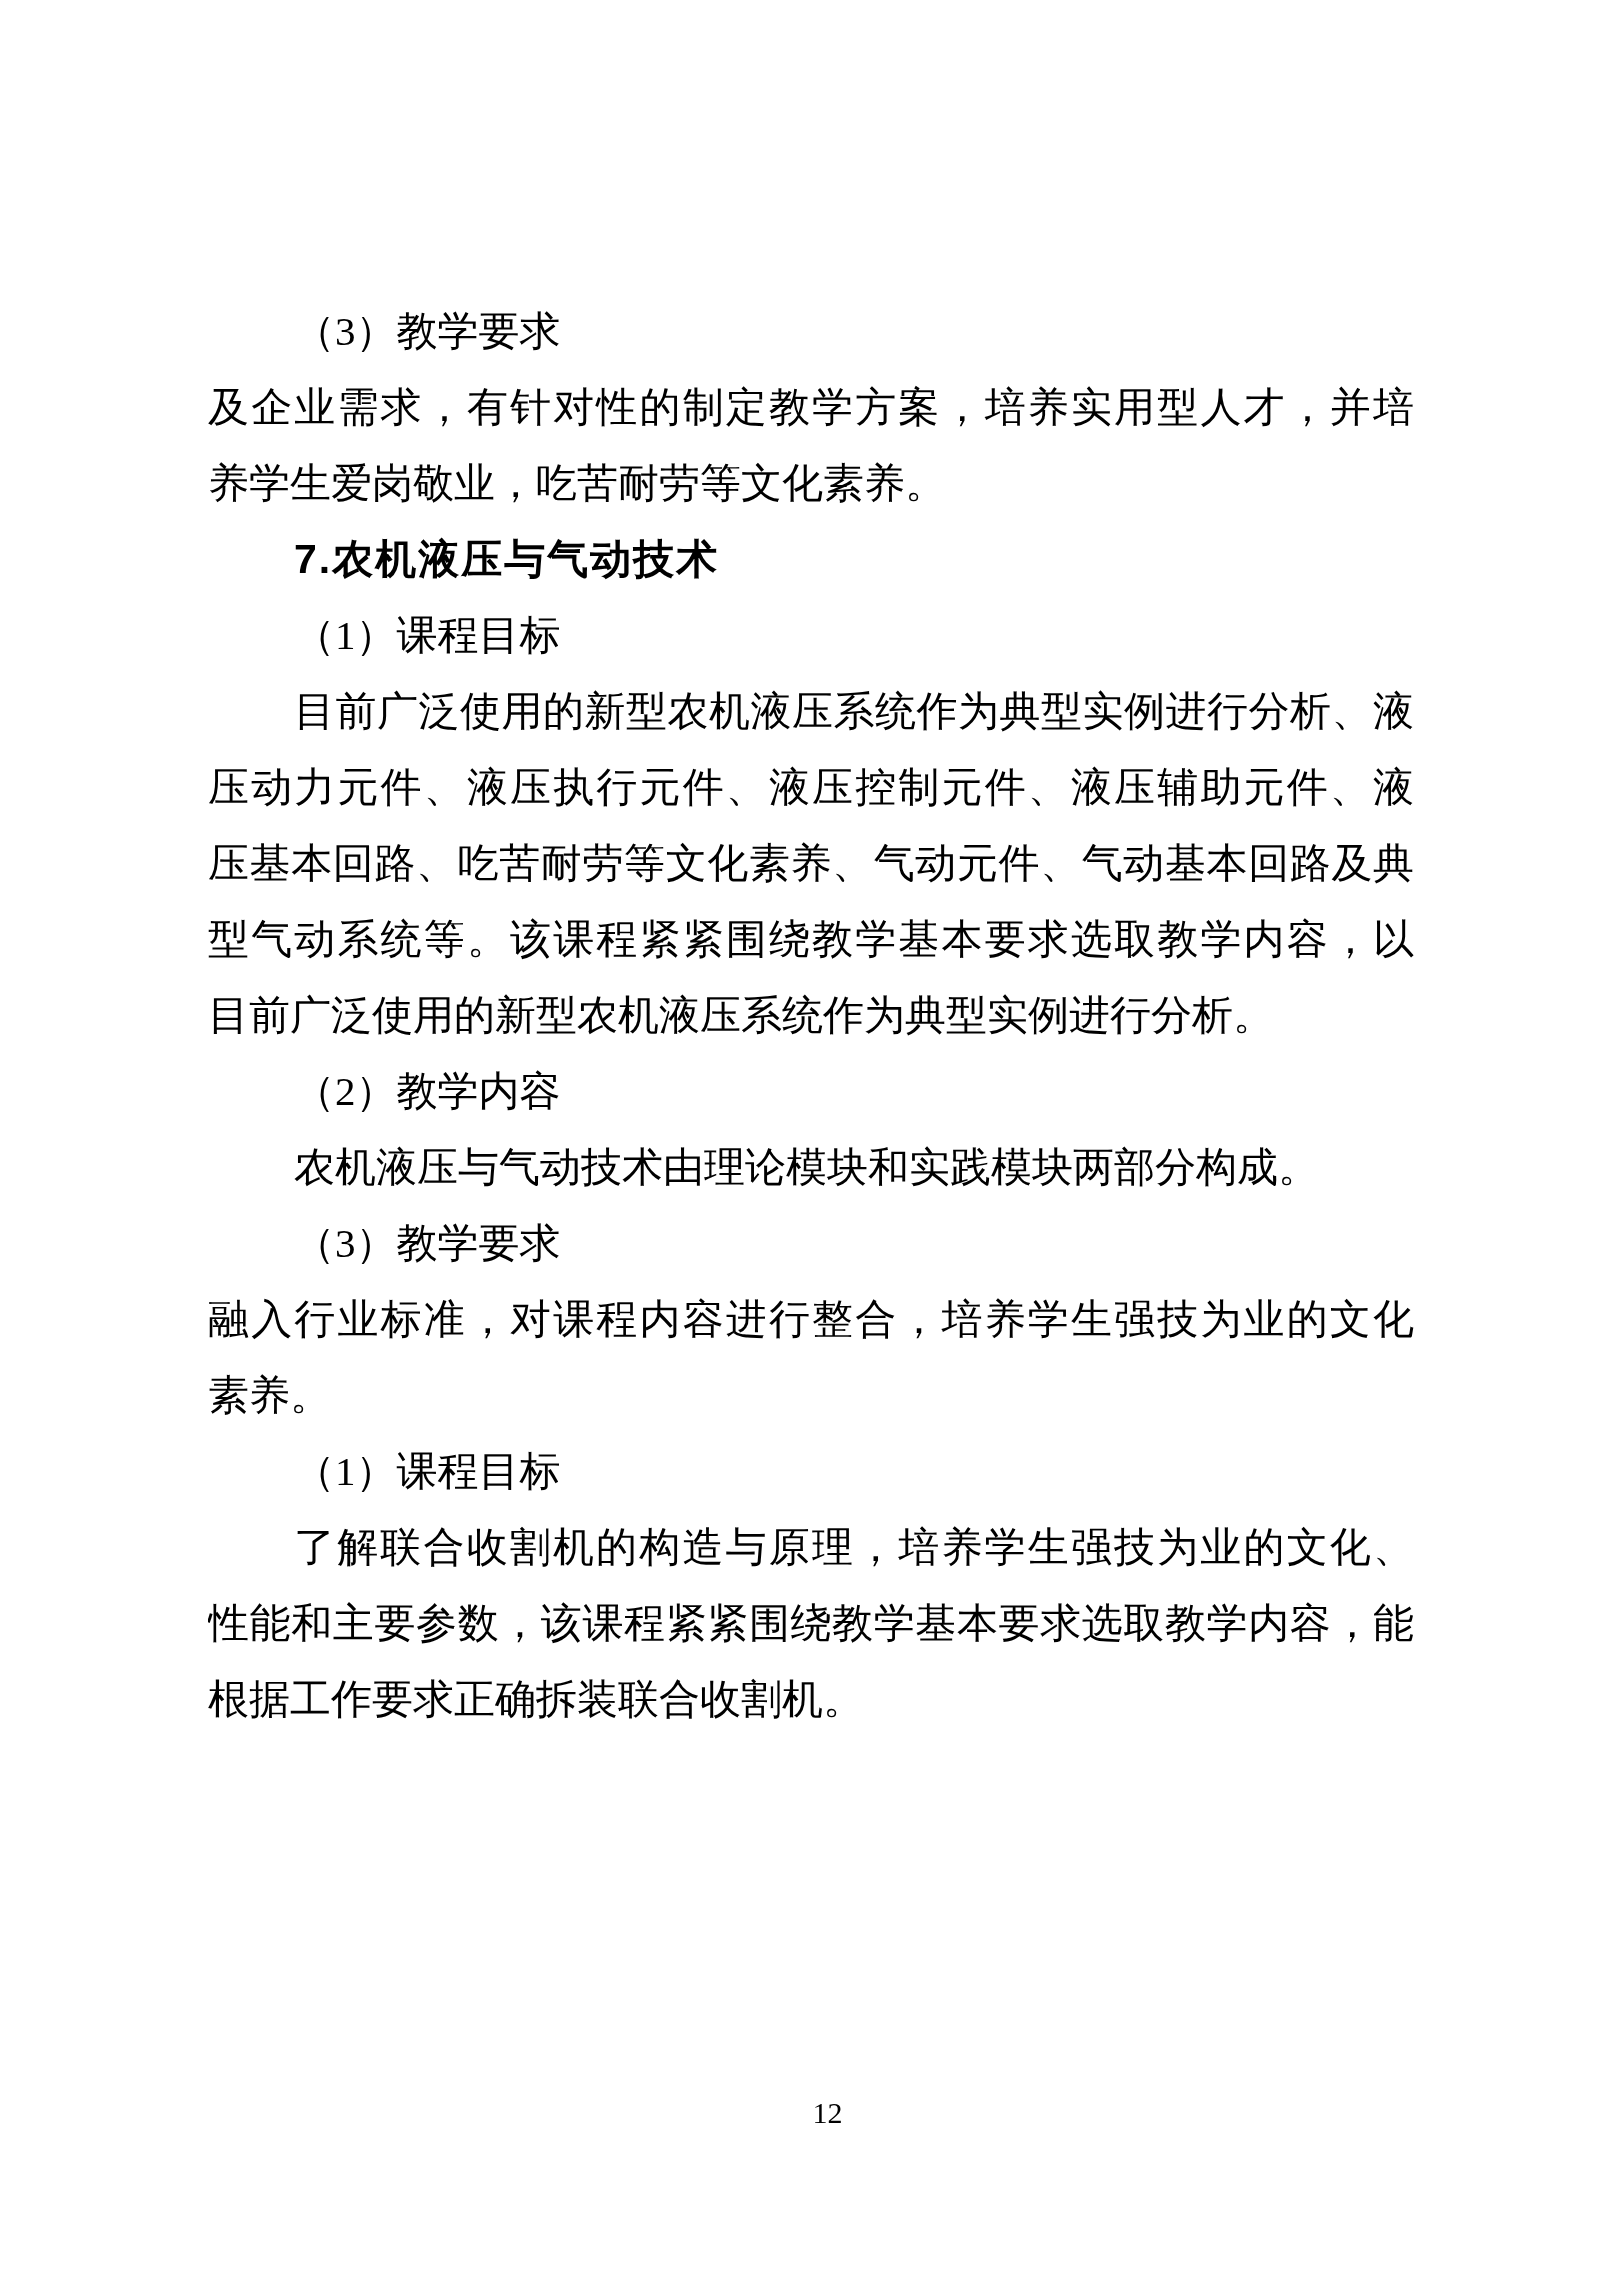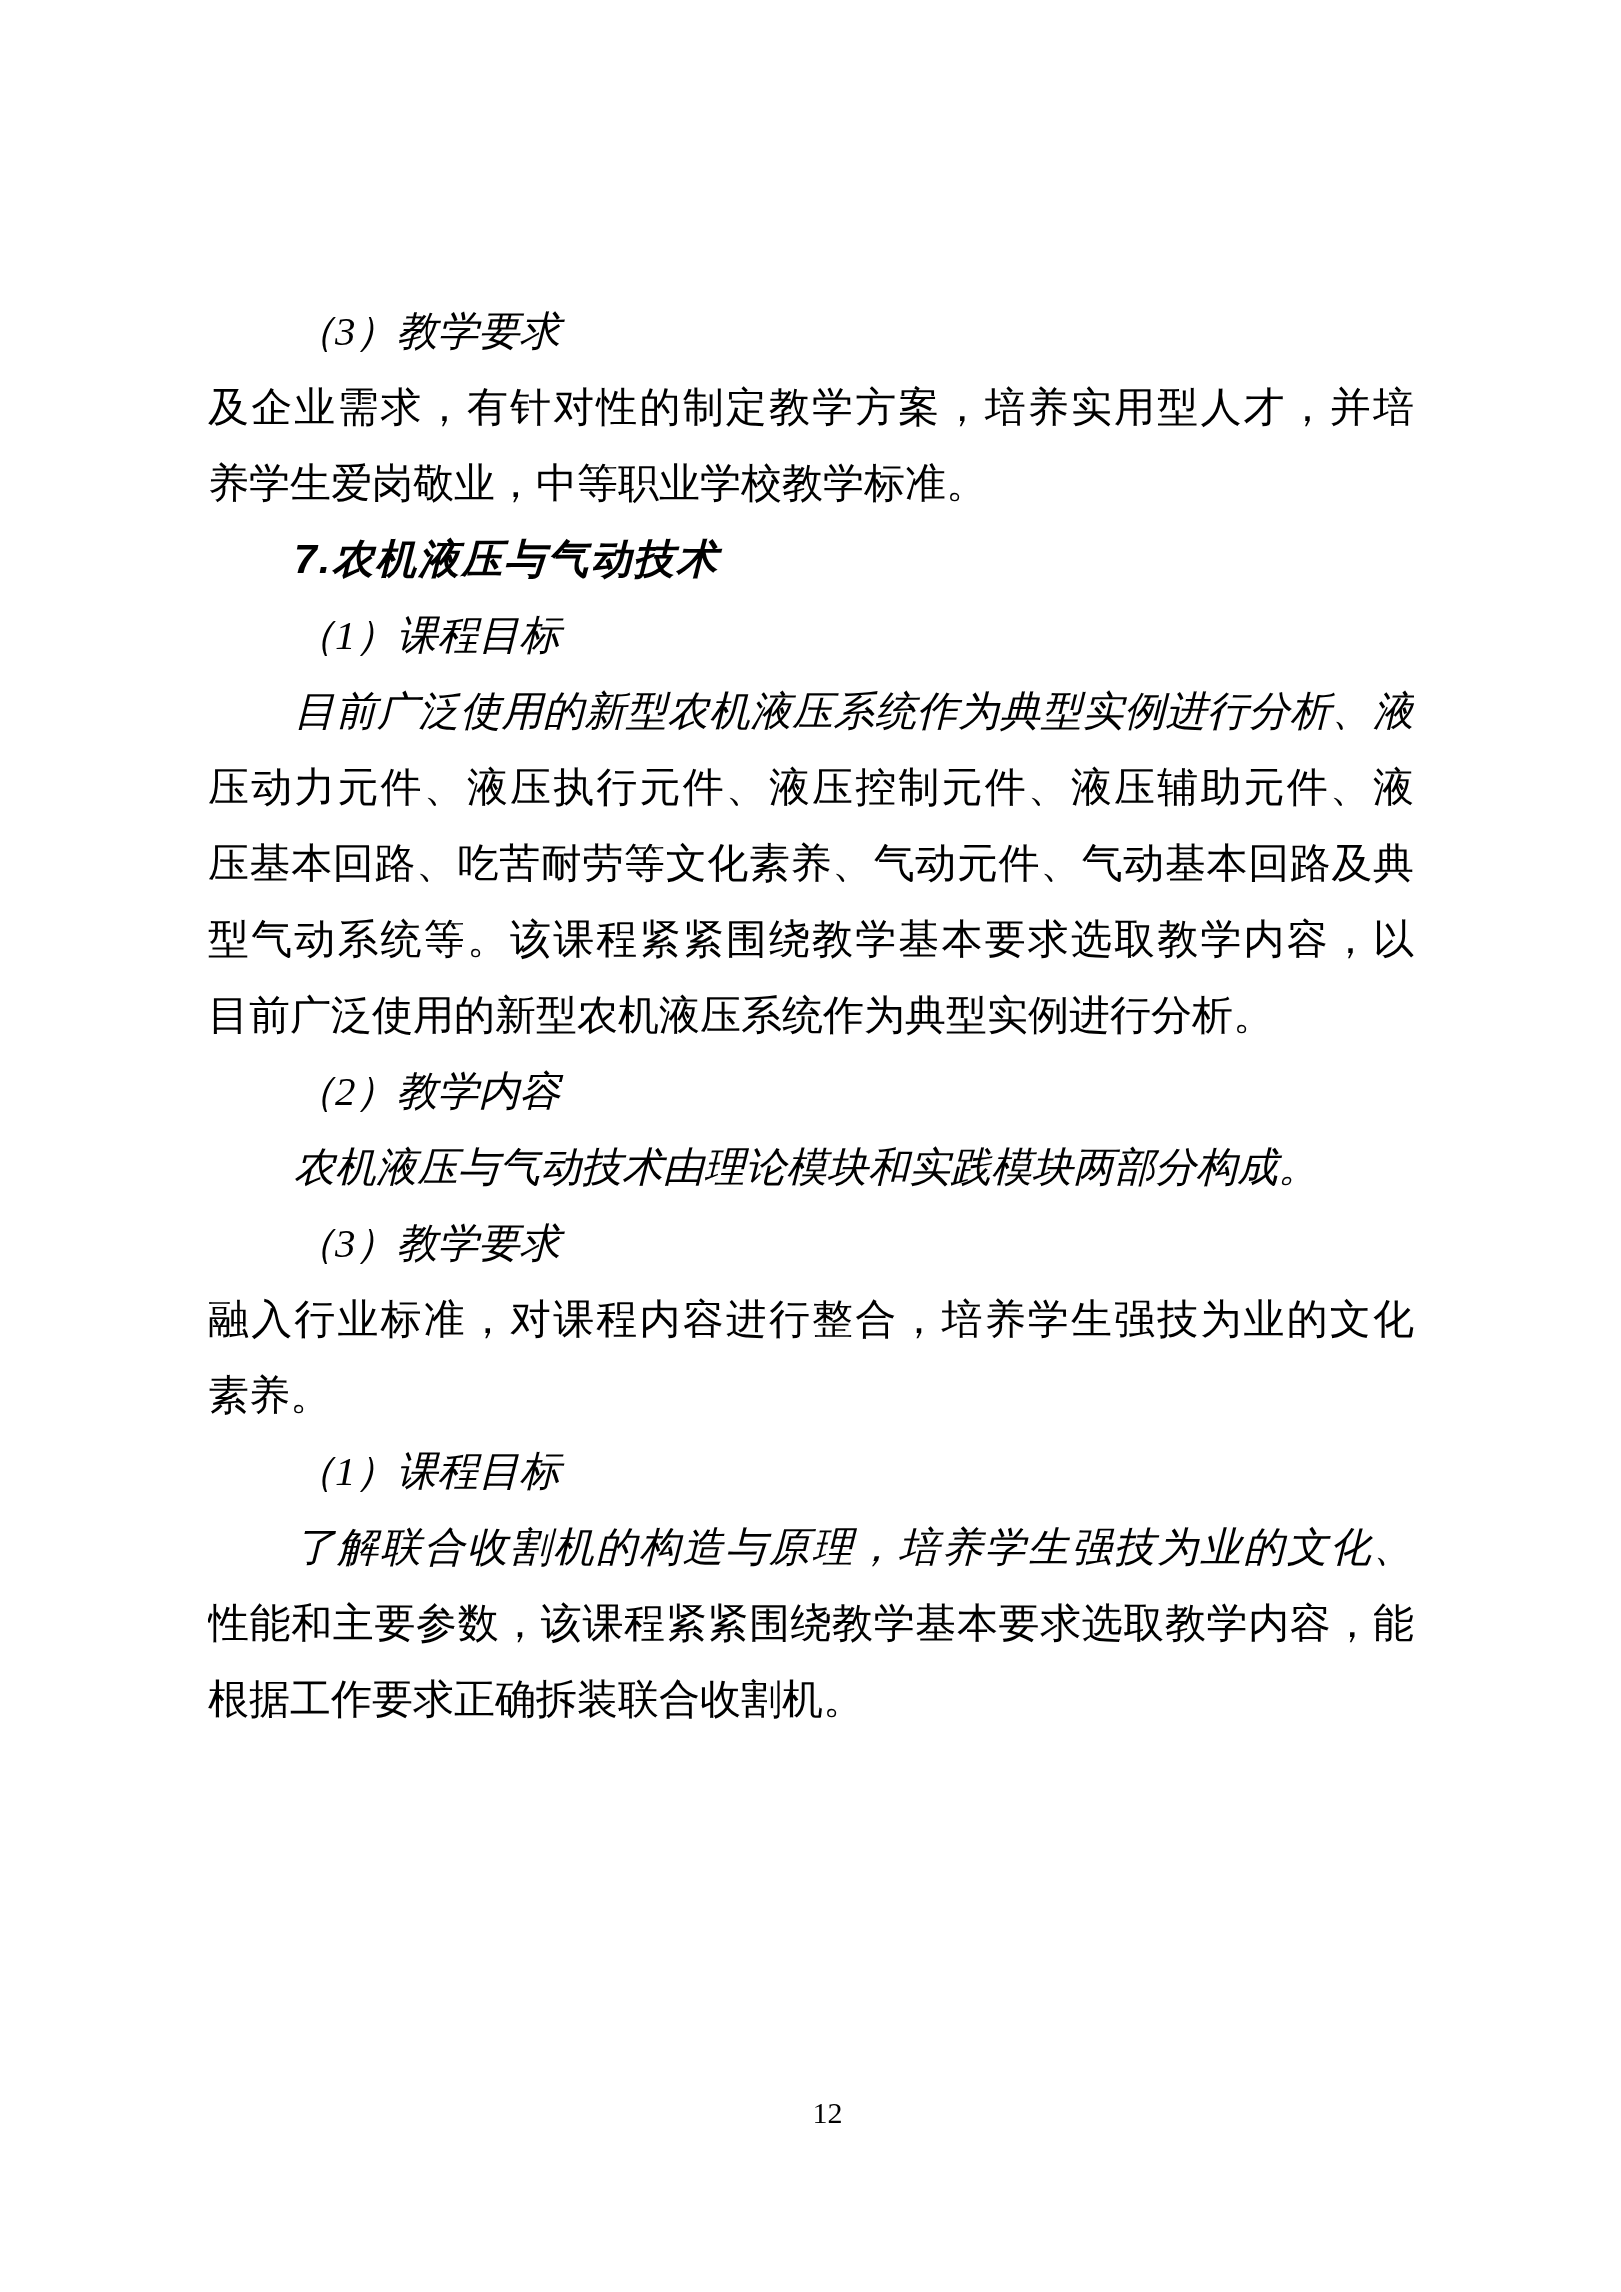--- a/index.html
+++ b/index.html
@@ -29,21 +29,20 @@
     height: 76px;
     overflow: hidden;
     text-align: left;
   }
   .line.full {
     text-align: justify;
     text-align-last: justify;
   }
   .line.indent {
     text-indent: 86px;
-    font-style: italic;
   }
   .line.heading {
     font-weight: 700;
     font-family: "Liberation Sans", sans-serif;
     letter-spacing: 2px;
   }
   .page-number {
     position: absolute;
     top: 2096px;
     left: 0;
@@ -55,21 +54,21 @@
     padding-left: 17px;
   }
 </style>
 </head>
 <body>
 
 <div class="page">
   <div class="content" id="document-body">
       <div class="line indent">（3）教学要求</div>
       <div class="line full">及企业需求，有针对性的制定教学方案，培养实用型人才，并培</div>
-      <div class="line">养学生爱岗敬业，中等职业学校教学标准。</div>
+      <div class="line">养学生爱岗敬业，吃苦耐劳等文化素养。</div>
       <div class="line indent heading">7.农机液压与气动技术</div>
       <div class="line indent">（1）课程目标</div>
       <div class="line indent full">目前广泛使用的新型农机液压系统作为典型实例进行分析、液</div>
       <div class="line full">压动力元件、液压执行元件、液压控制元件、液压辅助元件、液</div>
       <div class="line full">压基本回路、吃苦耐劳等文化素养、气动元件、气动基本回路及典</div>
       <div class="line full">型气动系统等。该课程紧紧围绕教学基本要求选取教学内容，以</div>
       <div class="line">目前广泛使用的新型农机液压系统作为典型实例进行分析。</div>
       <div class="line indent">（2）教学内容</div>
       <div class="line indent">农机液压与气动技术由理论模块和实践模块两部分构成。</div>
       <div class="line indent">（3）教学要求</div>

